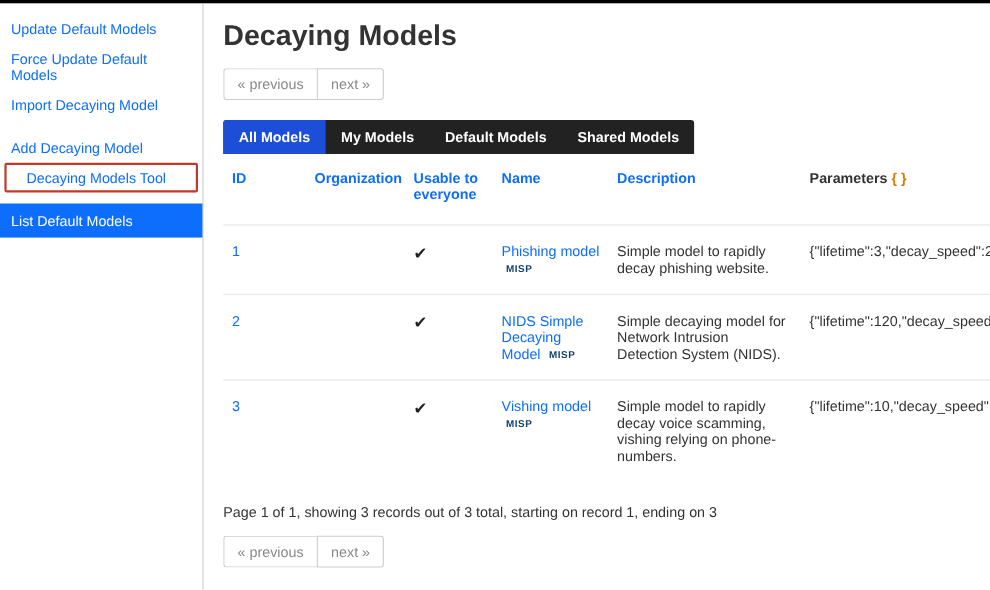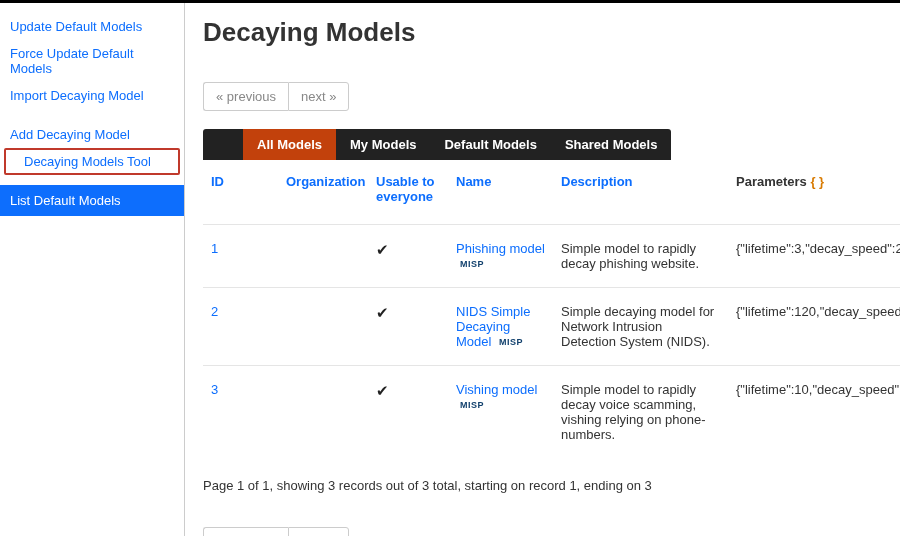--- a/index.html
+++ b/index.html
@@ -10,27 +10,27 @@
   .sidebar { width:185px; border-right:1px solid #ccc; padding-top:10px; }
   .side-link { display:block; padding:6px 10px; color:#0d6efd; font-size:13px; cursor:pointer; }
   .side-sep { height:12px; }
   .side-highlight { border:2px solid #c0392b; border-radius:2px; margin:0 4px; padding:4px 6px; display:inline-block; width:calc(100% - 8px); }
   .side-active { background:#0d6efd; color:#fff; padding:8px 10px; margin-top:10px; font-size:13px; cursor:pointer; }
 
   .main { flex:1; padding:14px 0 0 18px; overflow:hidden; position:relative; }
   h1 { margin:0 0 14px 0; font-size:26px; font-weight:bold; color:#333; }
 
   .pager { margin-bottom:18px; }
-  .pager button { background:#fff; border:1px solid #ccc; color:#888; font-size:13px; padding:6px 12px; cursor:pointer;margin-top:20px; }
+  .pager button { background:#fff; border:1px solid #ccc; color:#888; font-size:13px; padding:6px 12px; cursor:pointer; }
   .pager button:first-child { border-radius:3px 0 0 3px; border-right:none; }
   .pager button:last-child { border-radius:0 3px 3px 0; }
 
   .tabs { display:flex; background:#222; border-radius:3px 3px 0 0; overflow:hidden; width:fit-content; }
   .tab { color:#fff; font-size:13px; padding:8px 14px; cursor:pointer; font-weight:bold; }
-  .tab.active { background:#c2410c;margin-left:40px; }
+  .tab.active { background:#1d4ed8; }
 
   table { width:100%; border-collapse:collapse; table-layout:fixed; }
   th { text-align:left; color:#0d6efd; font-size:13px; font-weight:bold; padding:14px 8px 20px 8px; border-bottom:1px solid #e5e5e5; vertical-align:top; }
   th.params-h { color:#333; }
   th.params-h .braces { color:#d87a00; font-weight:bold; }
   td { padding:16px 8px; vertical-align:top; border-bottom:1px solid #e5e5e5; font-size:13px; }
   tr:last-child td { border-bottom:none; }
   .name-link { color:#0d6efd; cursor:pointer; }
   .badge { display:inline-block; font-size:9px; font-weight:bold; color:#12416d; letter-spacing:0.5px; margin-left:4px; position:relative; top:-1px; }
   .check { font-size:15px; color:#222; }

